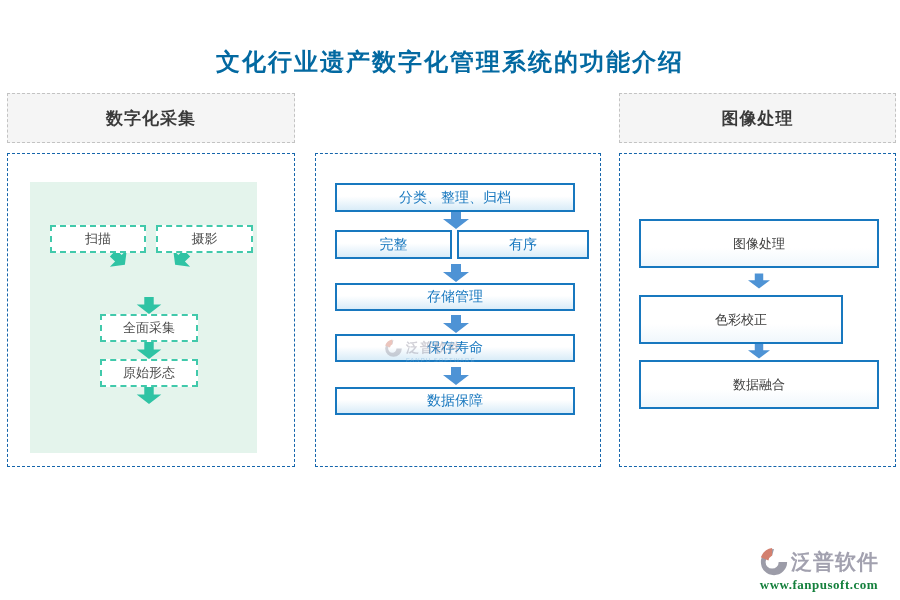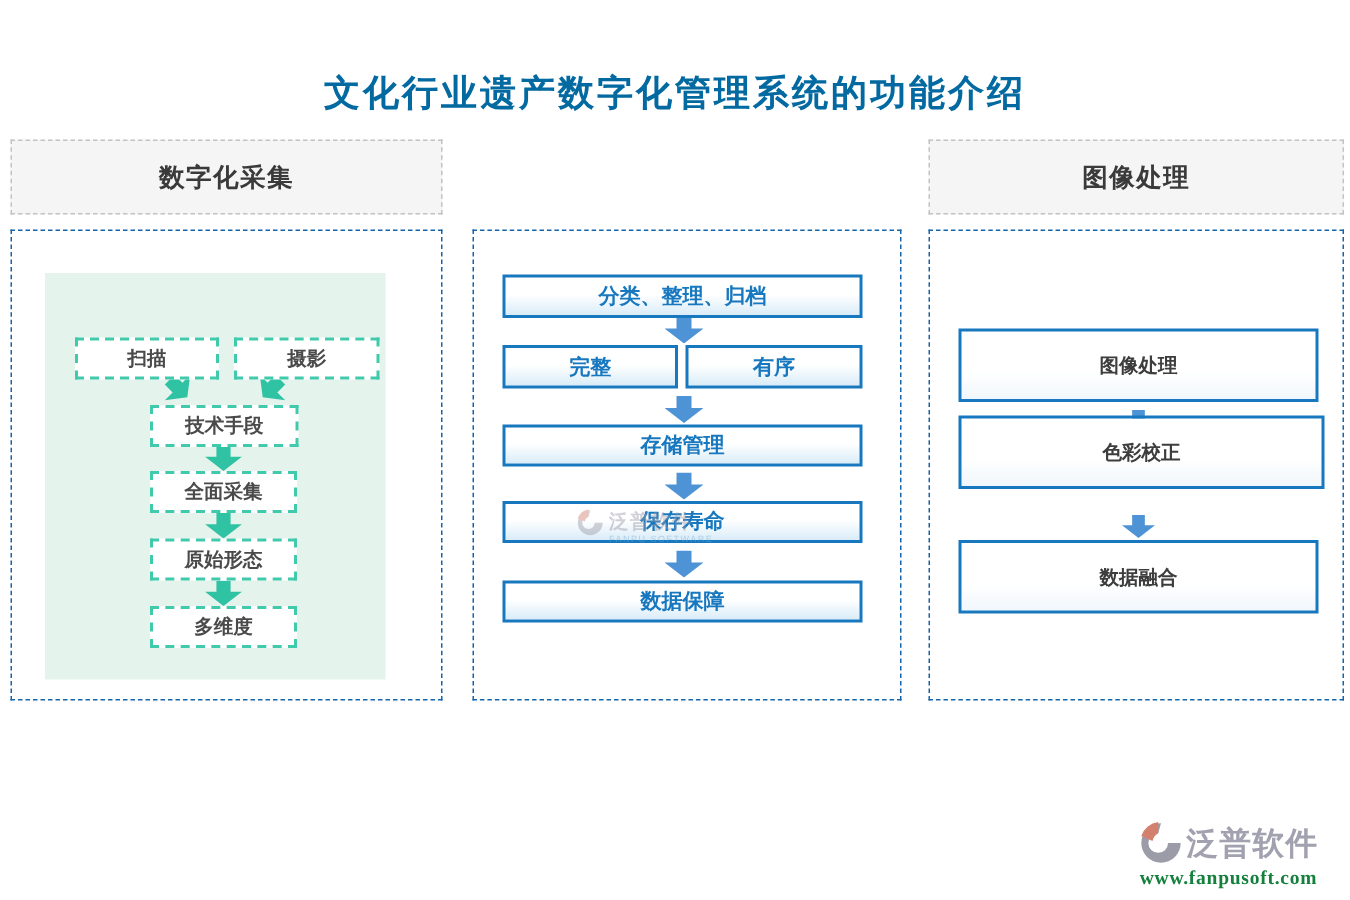--- a/index.html
+++ b/index.html
@@ -43,21 +43,21 @@
     width: 227px; height: 271px;
     background: #e4f4ec;
     z-index: 0;
   }
   
   .box {
     position: absolute;
     display: flex; align-items: center; justify-content: center;
     z-index: 2;
   }
-  .box span { position: relative; z-index: 4; font-weight: bold; }
+  .box span { position: relative; z-index: 4; }
   .box.teal {
     background: #ffffff;
     border: 2px dashed #41c9ab;
     color: #4a4a4a; font-size: 13px;
   }
   .box.blue {
     background: linear-gradient(#ffffff 45%, #d9ecf8 100%);
     border: 2px solid #1878bf;
     color: #1878bf; font-size: 14px;
   }
@@ -131,23 +131,20 @@
       <svg width="24" height="18" viewBox="0 0 26 18">
           <path d="M8 0 L18 0 L18 8 L26 8 L13 18 L0 8 L8 8 Z"></path>
         </svg>
     </div>
     <div class="arr teal rot-dl" style="left:161px; top:96px;">
       <svg width="24" height="18" viewBox="0 0 26 18">
           <path d="M8 0 L18 0 L18 8 L26 8 L13 18 L0 8 L8 8 Z"></path>
         </svg>
     </div>
 
-    <div class="box teal" style="left:92px; top:116px; width:99px; height:28px;">
-      <span>技术手段</span>
-    </div>
 
     <div class="arr teal" style="left:128px; top:143px;">
       <svg width="26" height="17" viewBox="0 0 26 18">
           <path d="M8 0 L18 0 L18 8 L26 8 L13 18 L0 8 L8 8 Z"></path>
         </svg>
     </div>
 
     <div class="box teal" style="left:92px; top:160px; width:98px; height:28px;">
       <span>全面采集</span>
     </div>
@@ -161,41 +158,38 @@
     <div class="box teal" style="left:92px; top:205px; width:98px; height:28px;">
       <span>原始形态</span>
     </div>
 
     <div class="arr teal" style="left:128px; top:233px;">
       <svg width="26" height="17" viewBox="0 0 26 18">
           <path d="M8 0 L18 0 L18 8 L26 8 L13 18 L0 8 L8 8 Z"></path>
         </svg>
     </div>
 
-    <div class="box teal" style="left:92px; top:250px; width:98px; height:28px;">
-      <span>多维度</span>
-    </div>
   </div>
 
   <div class="panel p2">
 
     <div class="box blue" style="left:19px; top:29px; width:240px; height:29px;">
       <span>分类、整理、归档</span>
     </div>
 
     <div class="arr blue" style="left:127px; top:57px;">
       <svg width="26" height="18" viewBox="0 0 26 18">
           <path d="M8 0 L18 0 L18 8 L26 8 L13 18 L0 8 L8 8 Z"></path>
         </svg>
     </div>
 
     <div class="box blue" style="left:19px; top:76px; width:117px; height:29px;">
       <span>完整</span>
     </div>
-    <div class="box blue" style="left:141px; top:76px; width:118px; height:29px;">
+    <div class="box blue" style="left:141px; top:76px; width:132px; height:29px;">
       <span>有序</span>
     </div>
 
     <div class="arr blue" style="left:127px; top:110px;">
       <svg width="26" height="18" viewBox="0 0 26 18">
           <path d="M8 0 L18 0 L18 8 L26 8 L13 18 L0 8 L8 8 Z"></path>
         </svg>
     </div>
 
     <div class="box blue" style="left:19px; top:129px; width:240px; height:28px;">
@@ -241,21 +235,21 @@
     <div class="box plain" style="left:19px; top:65px; width:240px; height:49px;align-items:center;">
       <span>图像处理</span>
     </div>
 
     <div class="arr blue" style="left:128px; top:119px;">
       <svg width="22" height="16" viewBox="0 0 26 18">
           <path d="M8 0 L18 0 L18 8 L26 8 L13 18 L0 8 L8 8 Z"></path>
         </svg>
     </div>
 
-    <div class="box plain" style="left:19px; top:123px; width:244px; height:49px;">
+    <div class="box plain" style="left:19px; top:141px; width:204px; height:49px;">
       <span>色彩校正</span>
     </div>
 
     <div class="arr blue" style="left:128px; top:189px;">
       <svg width="22" height="16" viewBox="0 0 26 18">
           <path d="M8 0 L18 0 L18 8 L26 8 L13 18 L0 8 L8 8 Z"></path>
         </svg>
     </div>
 
     <div class="box plain" style="left:19px; top:206px; width:240px; height:49px;">

